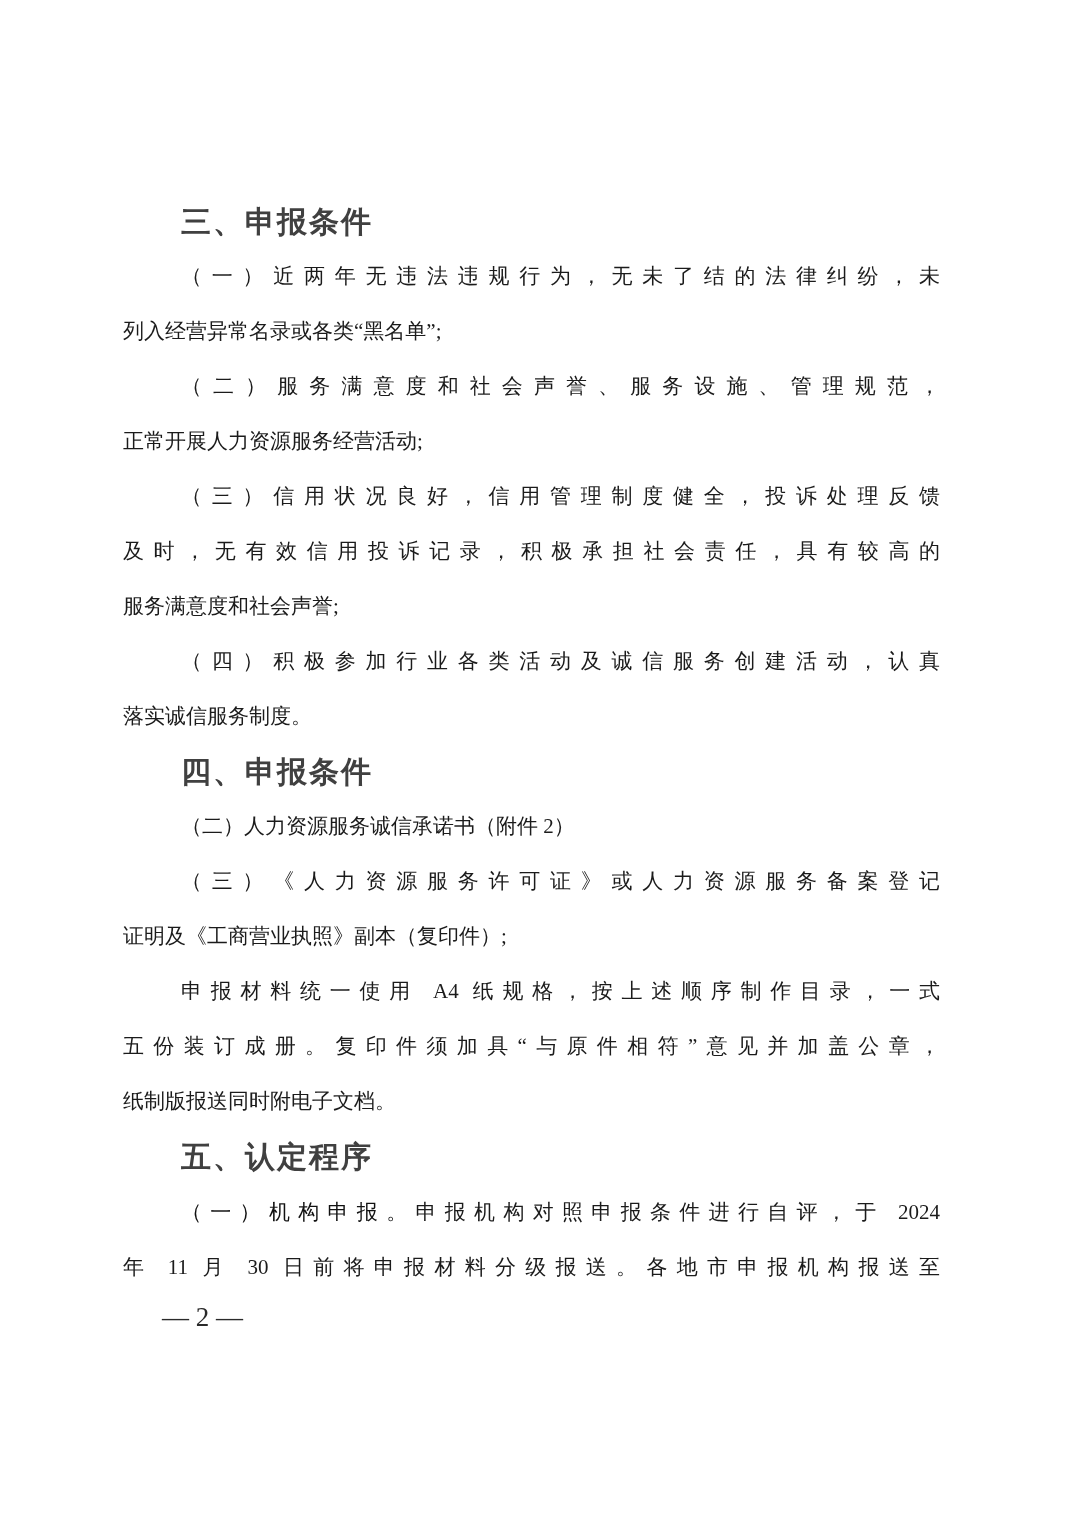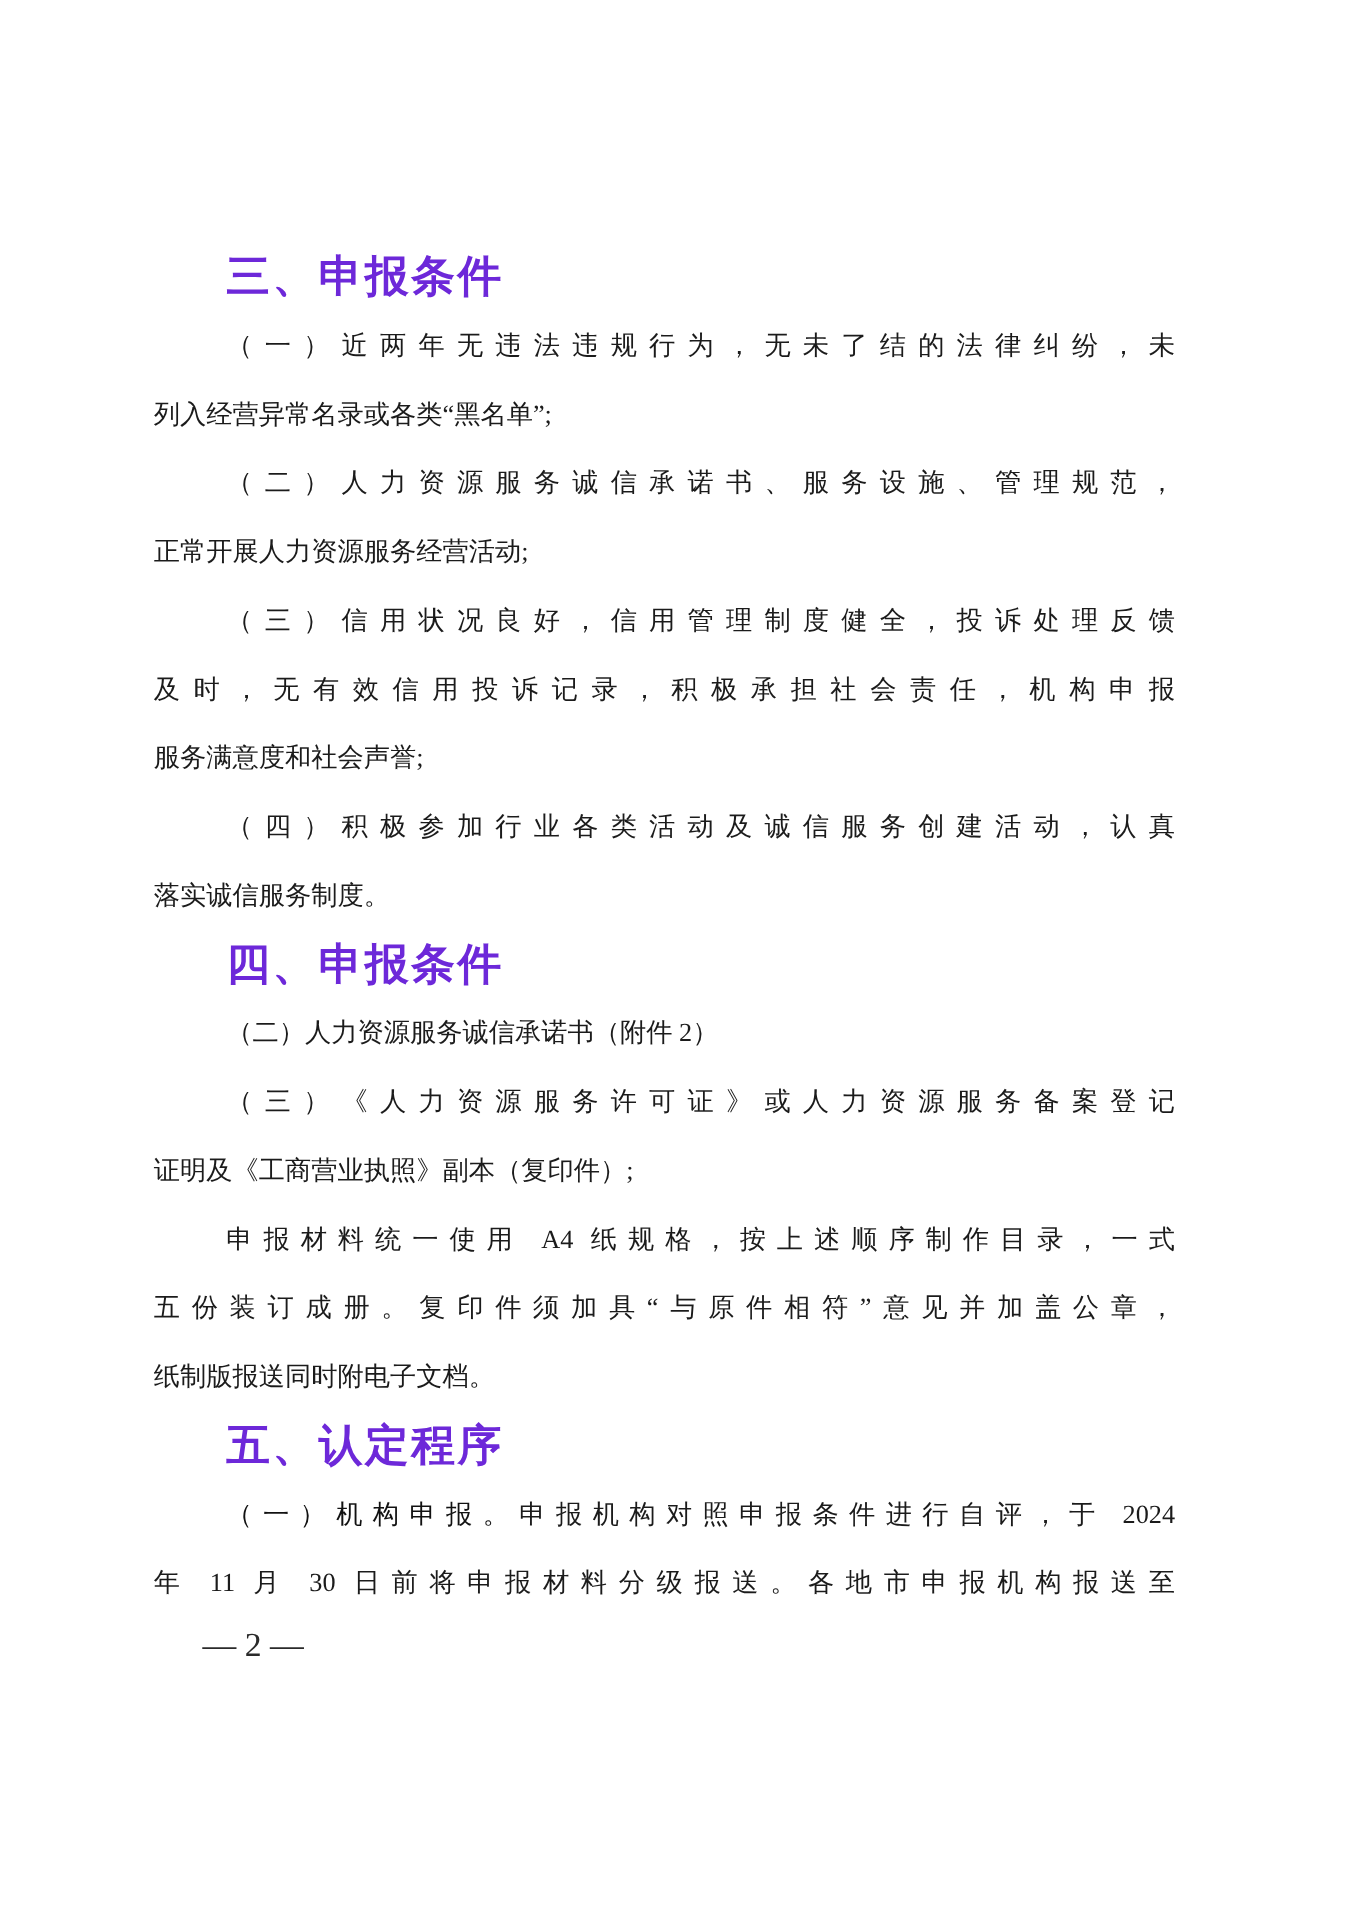--- a/index.html
+++ b/index.html
@@ -17,25 +17,25 @@
     color: #1b1b1b;
     overflow: hidden;
   }
   .content {
     width: 817px;
   }
   .heading {
     margin: 0;
     font-family: "Liberation Sans", "DejaVu Sans", sans-serif;
     font-weight: 700;
-    font-size: 35px;
+    font-size: 30px;
     line-height: 55px;
     letter-spacing: 2px;
     text-indent: 58px;
-    color: #6d28d9;
+    color: #404040;
   }
   .para {
     margin: 0;
   }
   .line {
     font-family: "Liberation Serif", "DejaVu Serif", serif;
     font-size: 21px;
     line-height: 55px;
     color: #1b1b1b;
     text-align: left;
@@ -67,27 +67,27 @@
   <div class="content">
 
     <h2 class="heading">三、申报条件</h2>
 
     <div class="para">
       <div class="line fill indent">（一）近两年无违法违规行为，无未了结的法律纠纷，未</div>
       <div class="line">列入经营异常名录或各类“黑名单”;</div>
     </div>
 
     <div class="para">
-      <div class="line fill indent">（二）人力资源服务诚信承诺书、服务设施、管理规范，</div>
+      <div class="line fill indent">（二）服务满意度和社会声誉、服务设施、管理规范，</div>
       <div class="line">正常开展人力资源服务经营活动;</div>
     </div>
 
     <div class="para">
       <div class="line fill indent">（三）信用状况良好，信用管理制度健全，投诉处理反馈</div>
-      <div class="line fill">及时，无有效信用投诉记录，积极承担社会责任，机构申报</div>
+      <div class="line fill">及时，无有效信用投诉记录，积极承担社会责任，具有较高的</div>
       <div class="line">服务满意度和社会声誉;</div>
     </div>
 
     <div class="para">
       <div class="line fill indent">（四）积极参加行业各类活动及诚信服务创建活动，认真</div>
       <div class="line">落实诚信服务制度。</div>
     </div>
 
     <h2 class="heading">四、申报条件</h2>
 

